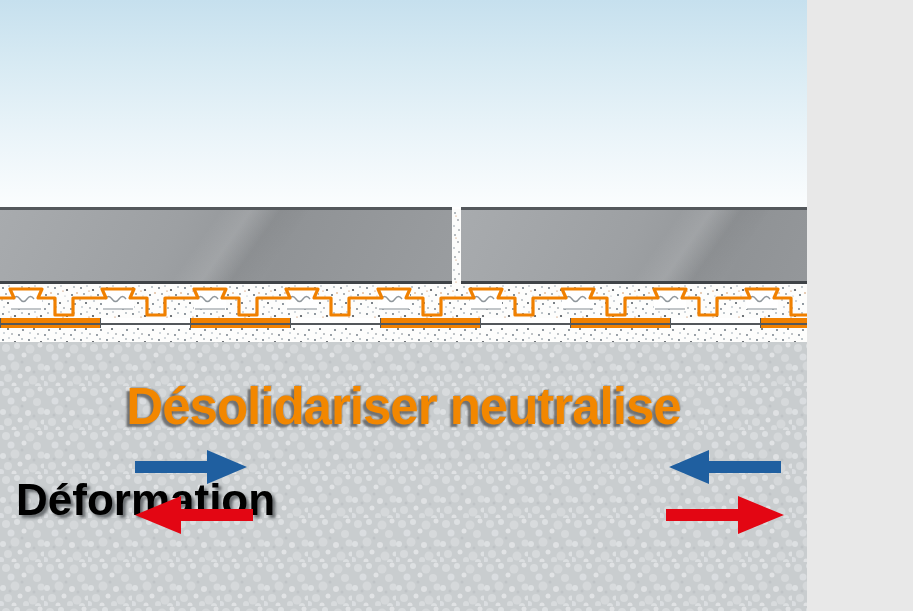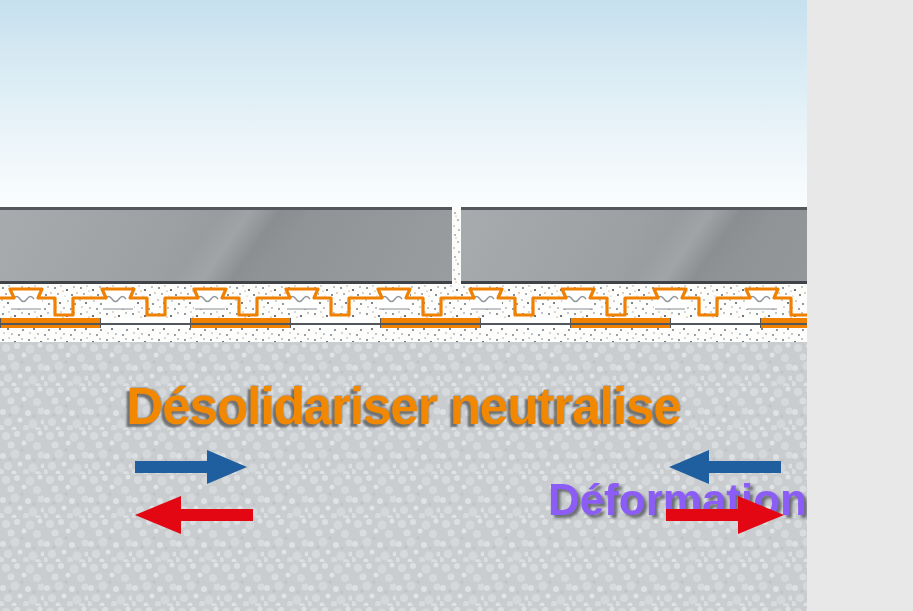--- a/index.html
+++ b/index.html
@@ -23,22 +23,22 @@
   .membrane-svg{position:absolute;left:0;top:284px;}
   .screed-svg{position:absolute;left:0;top:342px;}
   
   .title{
     position:absolute;left:0;right:0;top:377px;text-align:center;
     font-size:51px;font-weight:bold;letter-spacing:-1px;color:#F28700;
     text-shadow:-3px 3px 2px rgba(82,82,82,.75), 1px -1px 1px rgba(82,82,82,.35);
     white-space:nowrap;
   }
   .subtitle{
-    position:absolute;left:16px;right:0;top:475px;text-align:right;
-    font-size:44px;font-weight:bold;color:#8b5cf6;
+    position:absolute;left:16px;right:0;top:475px;text-align:left;
+    font-size:44px;font-weight:bold;color:#000000;
     text-shadow:3px 3px 3px rgba(100,104,108,.95);
     white-space:nowrap;
   }
   .arrow{position:absolute;}
   .arrow.blue-right{left:135px;top:450px;}
   .arrow.red-left{left:135px;top:496px;}
   .arrow.blue-left{left:669px;top:450px;}
   .arrow.red-right{left:666px;top:496px;}
 </style>
 </head>

